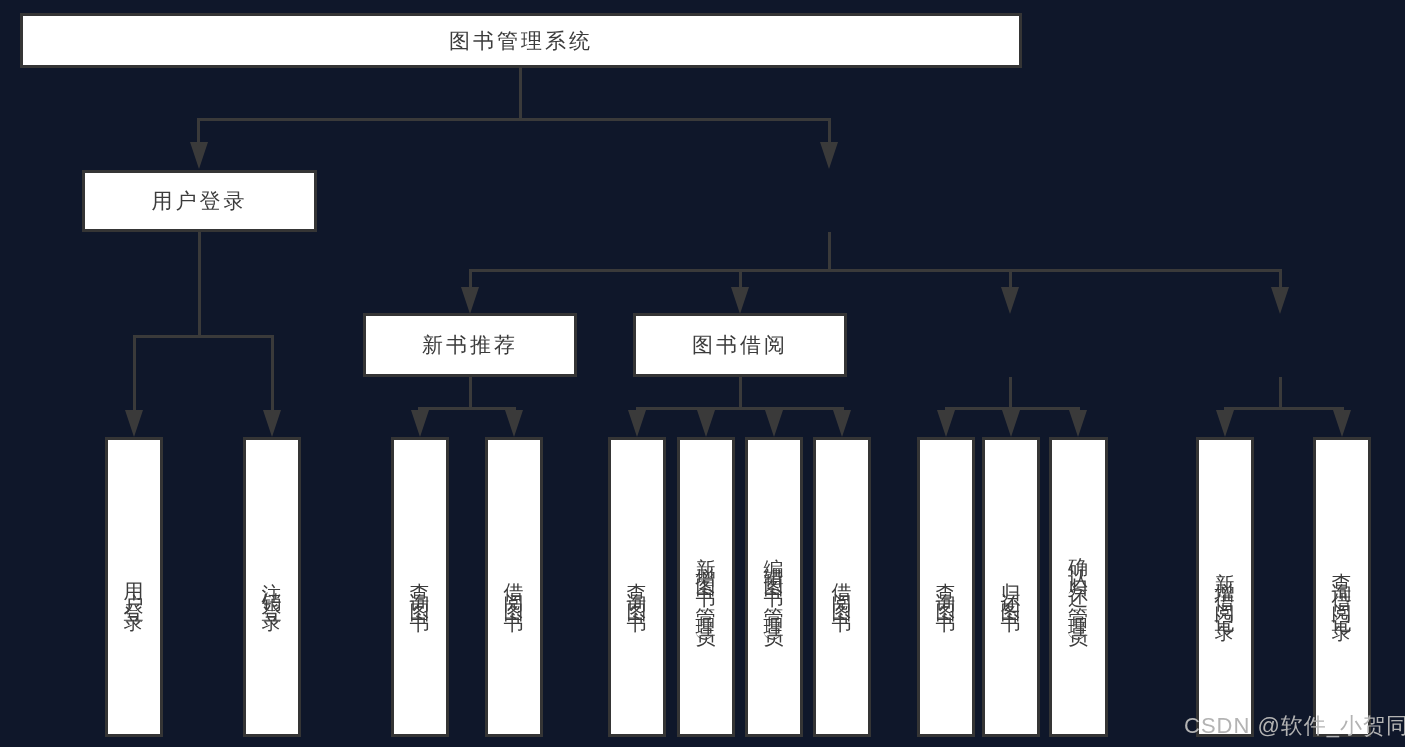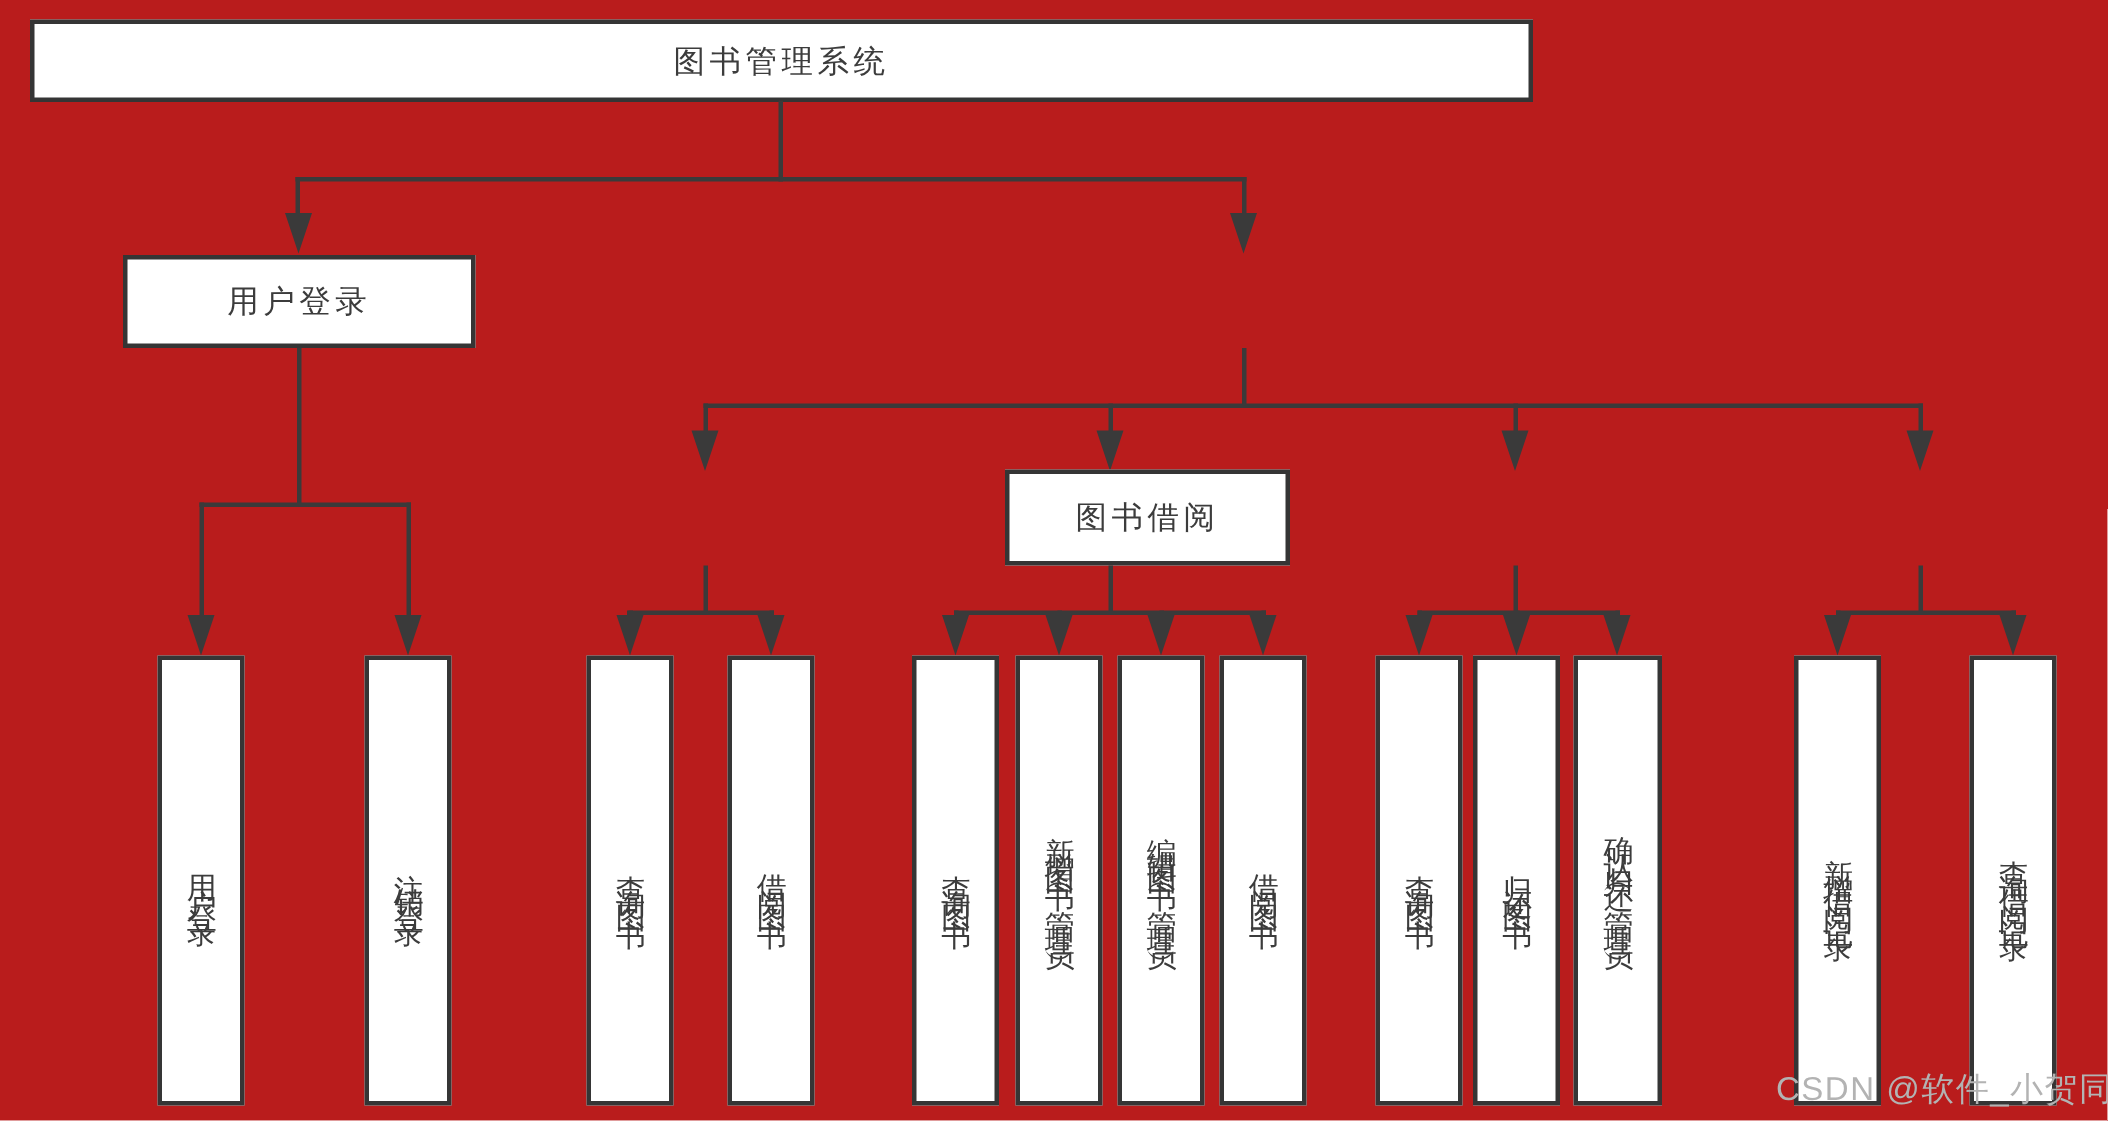--- a/index.html
+++ b/index.html
@@ -4,21 +4,21 @@
 <style>
   html, body {
     margin: 0;
     padding: 0;
     background: #ffffff;
   }
   .canvas {
     position: relative;
     width: 1405px;
     height: 747px;
-    background: #b91c1c;
+    background: #0f172a;
     font-family: "Liberation Sans", "DejaVu Sans", sans-serif;
     overflow: hidden;
   }
   .box {
     position: absolute;
     box-sizing: border-box;
     border: 3px solid #353535;
     background: #ffffff;
     display: flex;
     align-items: center;
@@ -109,21 +109,24 @@
   <div class="hline" style="left:469px; top:269px; width:813px;"></div>
   <div class="vline" style="left:469px; top:269px; height:22px;"></div>
   <div class="arrow" style="left:461px; top:287px;"></div>
   <div class="vline" style="left:739px; top:269px; height:22px;"></div>
   <div class="arrow" style="left:731px; top:287px;"></div>
   <div class="vline" style="left:1009px; top:269px; height:22px;"></div>
   <div class="arrow" style="left:1001px; top:287px;"></div>
   <div class="vline" style="left:1279px; top:269px; height:22px;"></div>
   <div class="arrow" style="left:1271px; top:287px;"></div>
 
-  <div class="box" style="left:670px; top:313px; width:190px; height:64px;">
+  <div class="box" style="left:363px; top:313px; width:214px; height:64px;">
+    <span>新书推荐</span>
+  </div>
+  <div class="box" style="left:633px; top:313px; width:214px; height:64px;">
     <span>图书借阅</span>
   </div>
 
   <div class="vline" style="left:469px; top:377px; height:33px;"></div>
   <div class="hline" style="left:418px; top:407px; width:98px;"></div>
   <div class="vline" style="left:419px; top:407px; height:12px;"></div>
   <div class="arrow" style="left:411px; top:410px;"></div>
   <div class="vline" style="left:513px; top:407px; height:12px;"></div>
   <div class="arrow" style="left:505px; top:410px;"></div>
 

